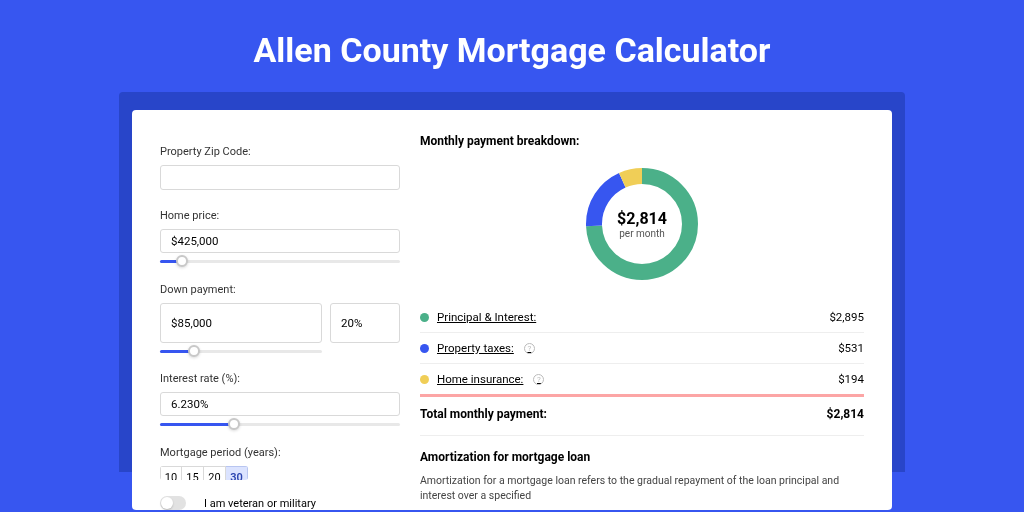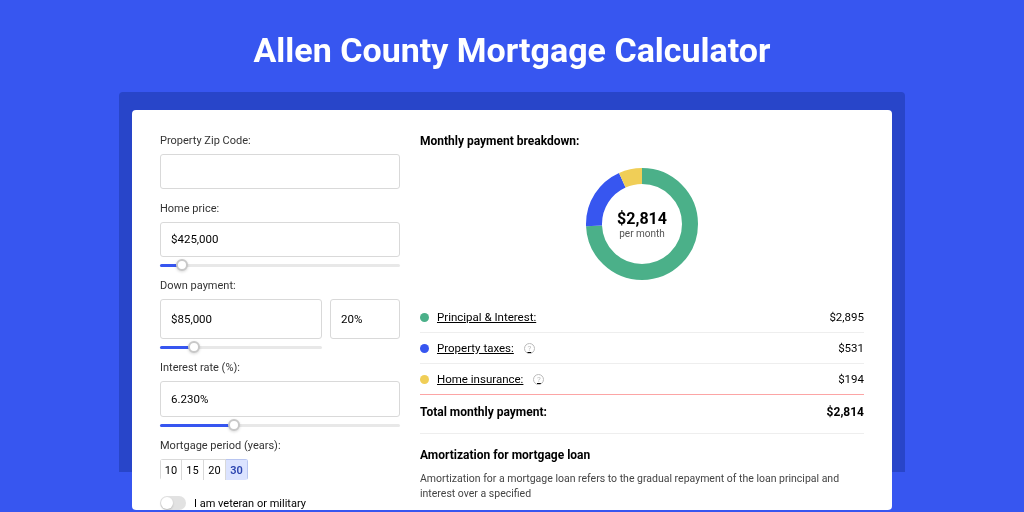--- a/index.html
+++ b/index.html
@@ -3,45 +3,45 @@
   <meta charset="utf-8">
   <style>
     * { box-sizing: border-box; margin: 0; padding: 0; font-family: -apple-system, BlinkMacSystemFont, "Segoe UI", Roboto, Arial, sans-serif; }
     body { width: 1024px; height: 512px; background: #3756f0; overflow: hidden; }
     .outer { width: 1024px; height: 512px; position: relative; }
     .title { text-align: center; color: #fff; font-size: 34px; font-weight: 700; padding-top: 30px; padding-bottom: 22px; }
     .dark-card { width: 786px; margin: 0 auto; background: #2845c9; border-radius: 4px 4px 0 0; height: 380px; padding-top: 18px; }
     .panel { width: 760px; margin: 0 auto; background: #fff; border-radius: 4px; height: 400px; padding: 24px 28px 0 28px; display: flex; gap: 20px; overflow: hidden; }
     .left { width: 240px; flex: 0 0 240px; display: flex; flex-direction: column; }
     .right { flex: 1; display: flex; flex-direction: column; }
-    .label { font-size: 11px; color: #333; margin-bottom: 7px; }
+    .label { font-size: 11px; color: #333; margin-bottom: 7px; margin-top: 11px; }
     .input { width: 100%; height: 40px; border: 1px solid #d9d9d9; border-radius: 3px; padding: 0 10px; font-size: 11.5px; color: #000; display: flex; align-items: center; }
     .row-dual { display: flex; gap: 8px; }
     .row-dual .input:first-child { flex: 1; }
     .row-dual .input:last-child { width: 70px; }
     .slider-wrap { position: relative; height: 14px; margin-top: 2px; margin-bottom: 8px; }
     .slider-track { position: absolute; top: 5px; height: 3px; width: 100%; background: #e8e8e8; border-radius: 2px; }
     .slider-fill { position: absolute; top: 5px; height: 3px; background: #3756f0; border-radius: 2px; }
     .slider-thumb { position: absolute; top: 0; width: 12px; height: 12px; background: #fff; border: 2px solid #c8c8c8; border-radius: 50%; transform: translateX(-6px); box-shadow: 0 1px 3px rgba(0,0,0,.15); }
     .periods { display: flex; gap: 0; border-radius: 3px; overflow: hidden; width: fit-content; }
     .period { width: 22px; height: 24px; display: flex; align-items: center; justify-content: center; font-size: 11px; border: 1px solid #d9d9d9; cursor: pointer; background: #fff; }
     .period + .period { border-left: none; }
     .period.active { background: #dbe3ff; border-color: #b8c5f0; color: #2b44b0; font-weight: 600; }
-    .toggle-row { display: flex; align-items: flex-end; gap: 8px; margin-top: 16px; }
+    .toggle-row { display: flex; align-items: flex-end; gap: 18px; margin-top: 16px; }
     .toggle { width: 26px; height: 14px; background: #e2e2e2; border-radius: 10px; position: relative; cursor: pointer; }
     .toggle-knob { width: 12px; height: 12px; background: #fff; border-radius: 50%; position: absolute; top: 1px; left: 1px; box-shadow: 0 1px 2px rgba(0,0,0,.2); }
     .breakdown-title { font-size: 12px; font-weight: 700; margin-bottom: 16px; }
     .donut-wrap { display: flex; justify-content: center; margin-bottom: 18px; }
     .donut { position: relative; width: 120px; height: 120px; }
     .donut svg { transform: rotate(-90deg); }
     .donut-center { position: absolute; inset: 0; display: flex; flex-direction: column; align-items: center; justify-content: center; }
     .donut-amount { font-size: 16px; font-weight: 700; }
     .donut-sub { font-size: 10px; color: #555; }
     .legend-row { display: flex; align-items: center; justify-content: space-between; padding: 8px 0; border-bottom: 1px solid #eee; }
-    .legend-row:last-of-type { border-bottom: 1px solid #fca5a5; }
+    .legend-row:last-of-type { border-bottom: 3px solid #fca5a5; }
     .legend-left { display: flex; align-items: center; gap: 8px; font-size: 11.5px; text-decoration: underline; }
     .legend-dot { width: 9px; height: 9px; border-radius: 50%; }
     .legend-info { width: 11px; height: 11px; border: 1px solid #bbb; border-radius: 50%; display: inline-flex; align-items: center; justify-content: center; font-size: 8px; color: #bbb; margin-left: 2px; }
     .legend-val { font-size: 11.5px; }
     .total-row { display: flex; justify-content: space-between; padding: 10px 0 14px 0; font-weight: 700; font-size: 12px; }
     .amort-box { border-top: 1px solid #eee; padding-top: 14px; }
     .amort-title { font-size: 12px; font-weight: 700; margin-bottom: 10px; }
     .amort-text { font-size: 10.5px; color: #444; line-height: 1.4; }
   </style>
 </head>

